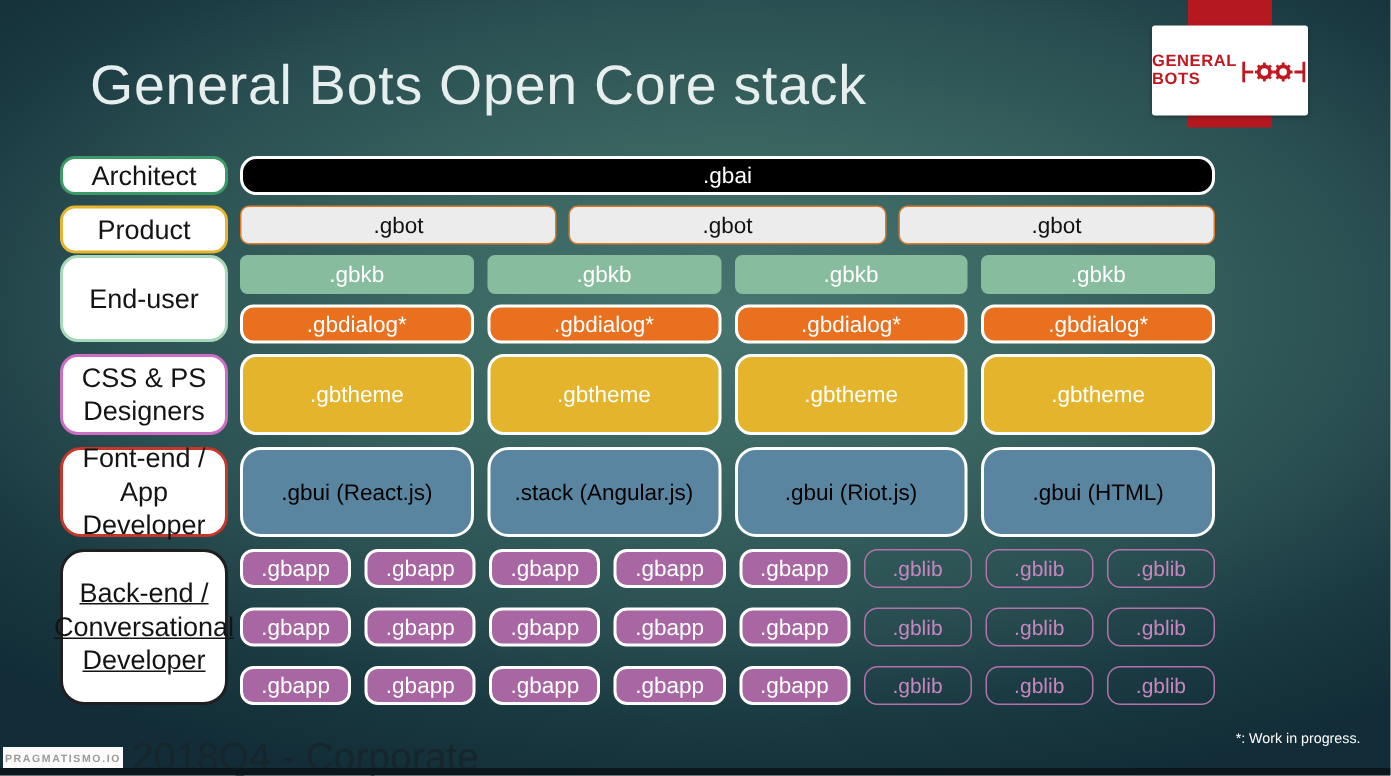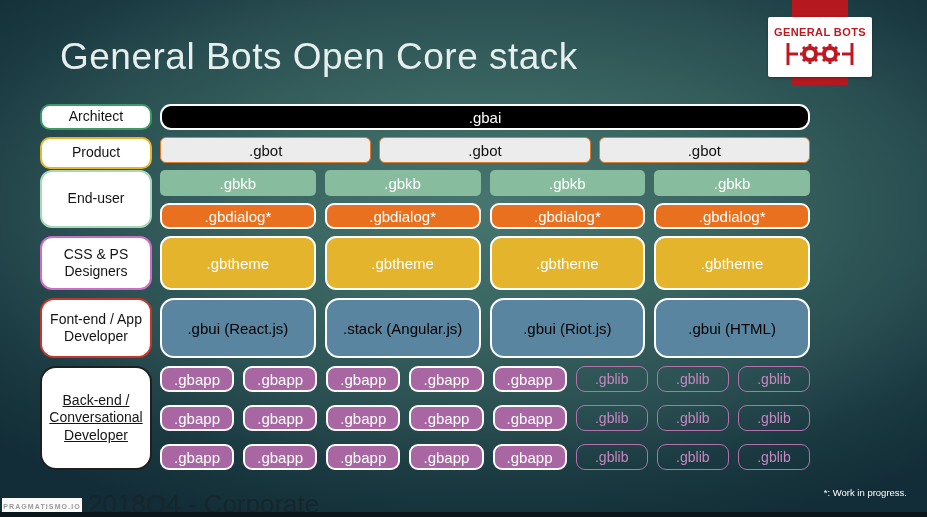--- a/index.html
+++ b/index.html
@@ -17,32 +17,32 @@
   
   .title{
     position:absolute;left:60px;top:36px;
     font-size:37px;color:#e6eeee;letter-spacing:0.5px;font-weight:400;
   }
 
   
   .logo-strip{position:absolute;left:792px;top:0;width:56px;height:85px;background:#b5181e;}
   .logo-box{
     position:absolute;left:768px;top:17px;width:104px;height:60px;background:#ffffff;
-    border-radius:2px;display:flex;flex-direction:column;align-items:center;justify-content:center;
+    border-radius:2px;display:flex;align-items:center;justify-content:center;
     box-shadow:0 1px 3px rgba(0,0,0,.35);
   }
   .logo-text{color:#c01820;font-weight:bold;font-size:11px;letter-spacing:0.4px;}
   .gears{margin-top:2px;}
 
   
   .rlabel{
     position:absolute;left:40px;width:112px;
     background:#ffffff;border-radius:10px;
     display:flex;align-items:center;justify-content:center;text-align:center;
-    font-size:14px;color:#141414;line-height:1.25;box-sizing:border-box;
+    font-size:18px;color:#141414;line-height:1.25;box-sizing:border-box;
     padding:2px 6px;
   }
   .l-architect{top:104px;height:26px;border:2px solid #3b9a66;}
   .l-product{top:137px;height:32px;border:2px solid #e6b52f;}
   .l-enduser{top:170px;height:58px;border:2px solid #a8d8ba;border-radius:12px;}
   .l-designers{top:236px;height:54px;border:2px solid #cb6ec4;border-radius:12px;}
   .l-frontend{top:298px;height:60px;border:2px solid #c5372b;border-radius:14px;}
   .l-backend{top:366px;height:104px;border:2px solid #1f1f1f;border-radius:16px;text-decoration:underline;}
 
   

